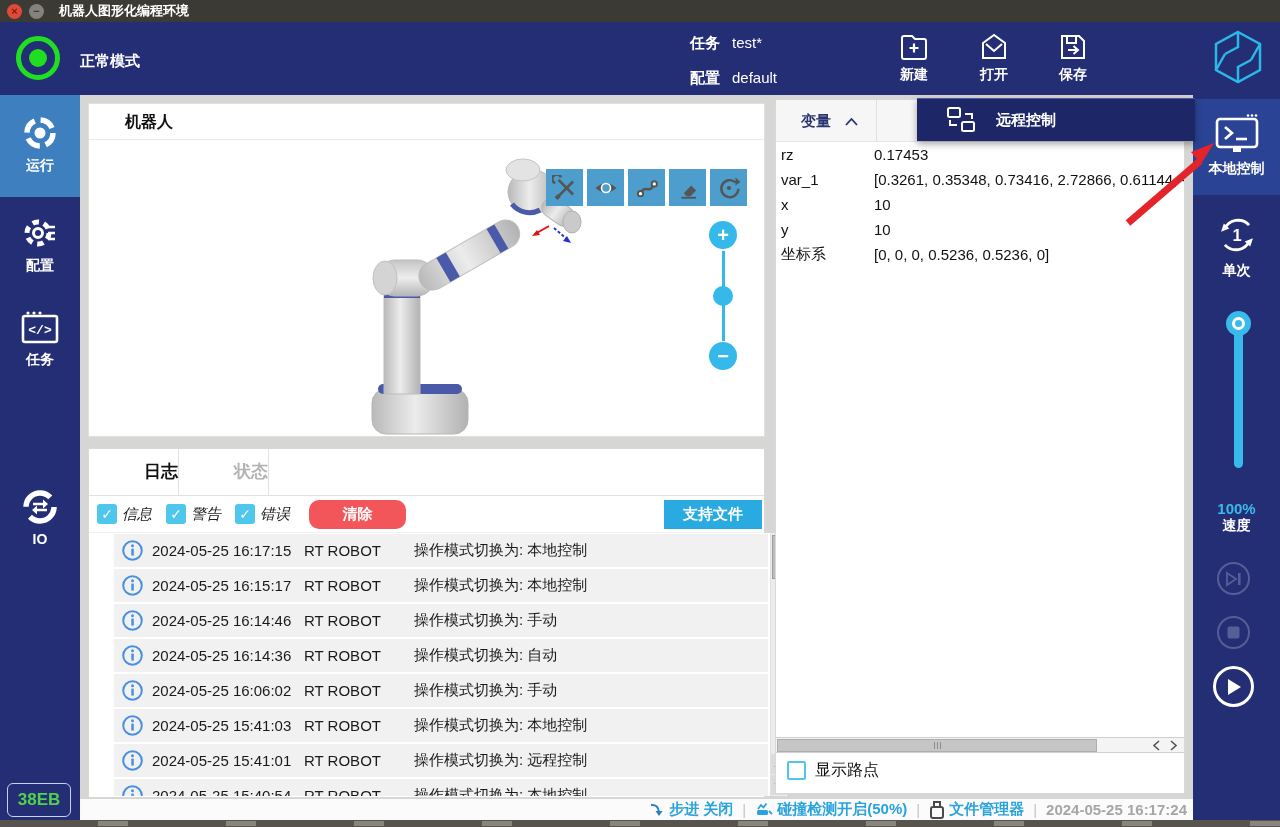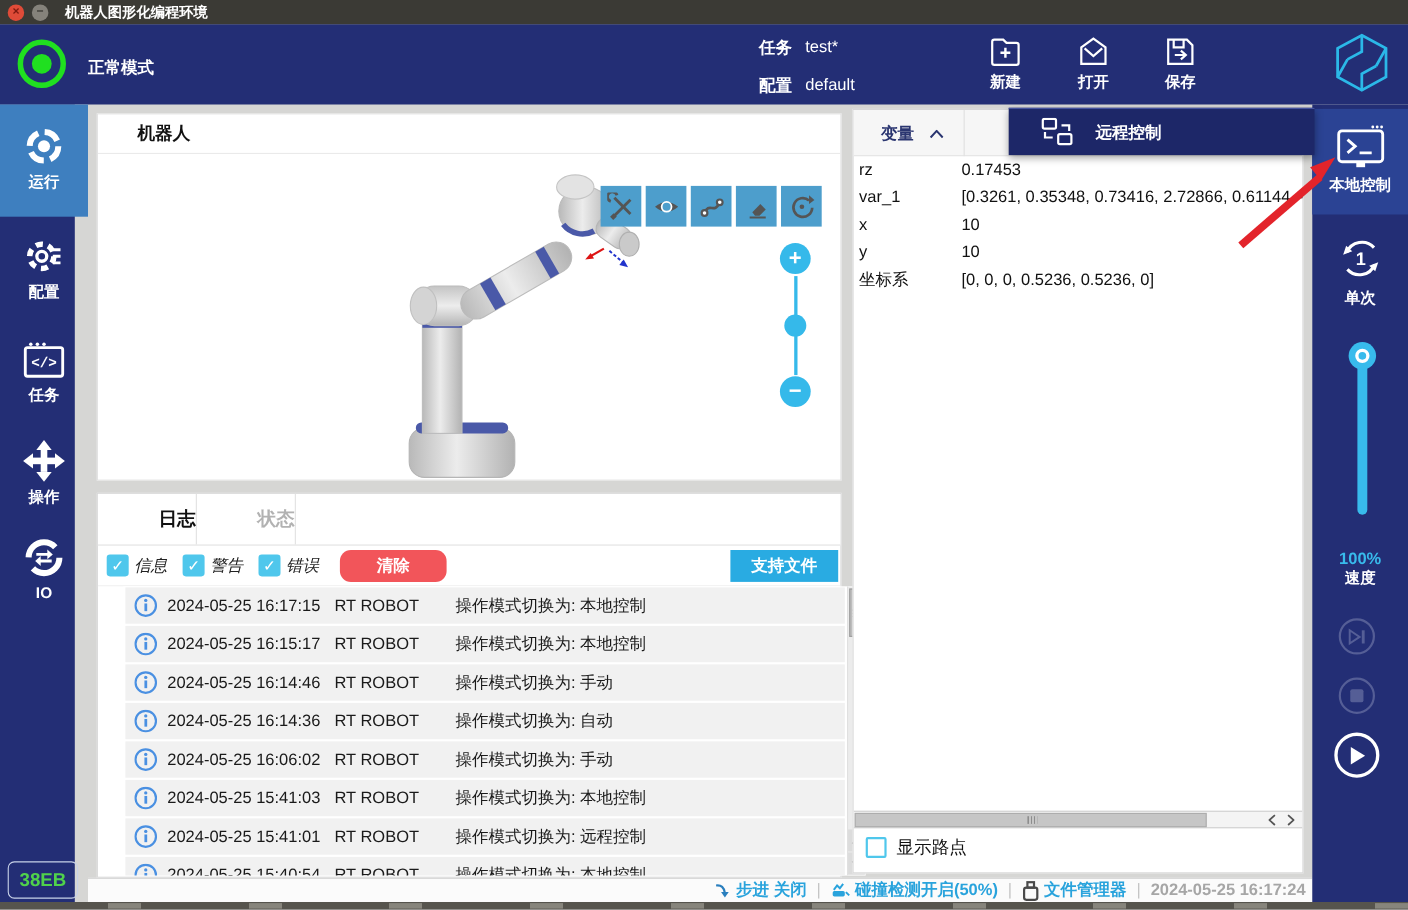--- a/index.html
+++ b/index.html
@@ -32,21 +32,21 @@
   .kv { position:absolute; display:flex; gap:12px; color:#FFF; font-size:15px; }
   .kv .k { font-weight:bold; }
   .kv1 { left:690px; top:12px; } .kv2 { left:690px; top:47px; }
   .hbtn { position:absolute; top:9px; width:66px; text-align:center; color:#FFF; cursor:pointer; }
   .hbtn svg { display:block; margin:0 auto; }
   .hbtn .lbl { font-size:14px; font-weight:bold; margin-top:3px; }
   .hbtn-new { left:881px; } .hbtn-open { left:961px; } .hbtn-save { left:1040px; }
   .logo { position:absolute; left:1211px; top:6px; }
 
   
-  .left-sidebar { position:absolute; left:0; top:95px; width:68px; height:725px;
+  .left-sidebar { position:absolute; left:0; top:95px; width:80px; height:725px;
     background:#232E75; z-index:4; }
   .side-item { position:absolute; left:0; width:80px; text-align:center;
     color:#FFF; cursor:pointer; }
   .side-item svg { display:block; margin:0 auto; }
   .side-item .lbl { font-size:14px; font-weight:bold; margin-top:4px; }
   .side-item.active { background:#3E7FBF; }
   .si-run { top:0; height:102px; padding-top:18px; }
   .si-cfg { top:118px; } .si-task { top:214px; } .si-op { top:304px; } .si-io { top:392px; }
   .badge-38eb { position:absolute; left:7px; top:688px; width:64px; height:34px;
     border:1px solid #C8D2E8; border-radius:6px; line-height:32px; text-align:center;
@@ -248,31 +248,20 @@
   <div class="side-item si-task">
     <svg width="42" height="38" viewBox="0 0 42 38">
       <rect x="4" y="7" width="34" height="26" rx="2" fill="none" stroke="#FFF" stroke-width="2.6"></rect>
       <circle cx="9" cy="4" r="1.6" fill="#FFF"></circle>
         <circle cx="15" cy="4" r="1.6" fill="#FFF"></circle>
         <circle cx="21" cy="4" r="1.6" fill="#FFF"></circle>
       <text x="21" y="25" text-anchor="middle" fill="#FFF" font-size="13" font-weight="bold" font-family="Liberation Mono, monospace">&lt;/&gt;</text>
     </svg>
     <div class="lbl">任务</div>
   </div>
-  <div class="side-item si-op">
-    <svg width="40" height="40" viewBox="0 0 40 40">
-      <rect x="17" y="10" width="6" height="20" fill="#FFF"></rect>
-      <rect x="10" y="17" width="20" height="6" fill="#FFF"></rect>
-      <polygon points="20,1 13,10 27,10" fill="#FFF"></polygon>
-      <polygon points="20,39 13,30 27,30" fill="#FFF"></polygon>
-      <polygon points="1,20 10,13 10,27" fill="#FFF"></polygon>
-      <polygon points="39,20 30,13 30,27" fill="#FFF"></polygon>
-    </svg>
-    <div class="lbl">操作</div>
-  </div>
   <div class="side-item si-io">
     <svg width="40" height="40" viewBox="0 0 40 40">
       <circle cx="20" cy="20" r="14" fill="none" stroke="#FFF" stroke-width="5.5" stroke-dasharray="33 11"></circle>
       <path d="M13 17 h11 M16 23 h11" stroke="#FFF" stroke-width="2.6"></path>
       <polygon points="28,17 23,12.5 23,21.5" fill="#FFF"></polygon>
       <polygon points="12,23 17,18.5 17,27.5" fill="#FFF"></polygon>
     </svg>
     <div class="lbl">IO</div>
   </div>
   <div class="badge-38eb">38EB</div>

